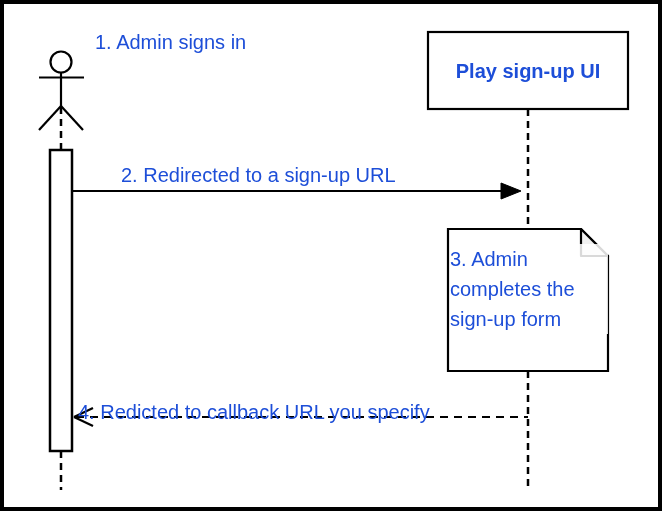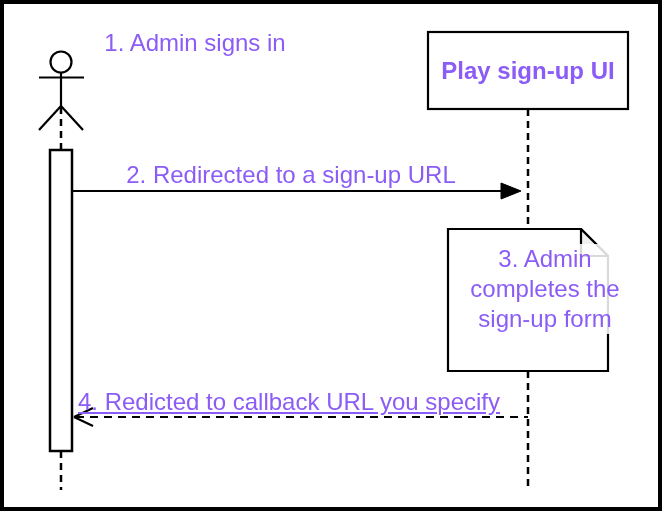--- a/index.html
+++ b/index.html
@@ -17,33 +17,33 @@
   }
   .canvas svg {
     position: absolute;
     left: 0;
     top: 0;
     z-index: 1;
   }
   .label {
     position: absolute;
     z-index: 2;
-    color: #8b5cf6;
-    font-size: 24px;
-    text-align: center;
+    color: #1d4ed8;
+    font-size: 20px;
+    text-align: left;
     white-space: nowrap;
   }
   .label .line {
     display: block;
     background: rgba(255,255,255,0.85);
   }
   #msg1-label { left: 95px; top: 28px; width: 200px; line-height: 29px; }
   #msg2-label { left: 121px; top: 162px; width: 340px; line-height: 26px; }
-  #msg4-label { left: 78px; top: 389px; width: 360px; line-height: 26px; text-decoration: underline; }
-  #note-label { left: 450px; top: 244px; width: 158px; line-height: 30px; padding-left: 16px; }
+  #msg4-label { left: 78px; top: 399px; width: 360px; line-height: 26px; }
+  #note-label { left: 450px; top: 244px; width: 158px; line-height: 30px; }
   #participant-label {
     left: 428px; top: 32px; width: 200px; height: 77px;
     display: flex; align-items: center; justify-content: center;
     line-height: 24px;
     font-weight: bold;
   }
 </style>
 </head>
 <body>
 

